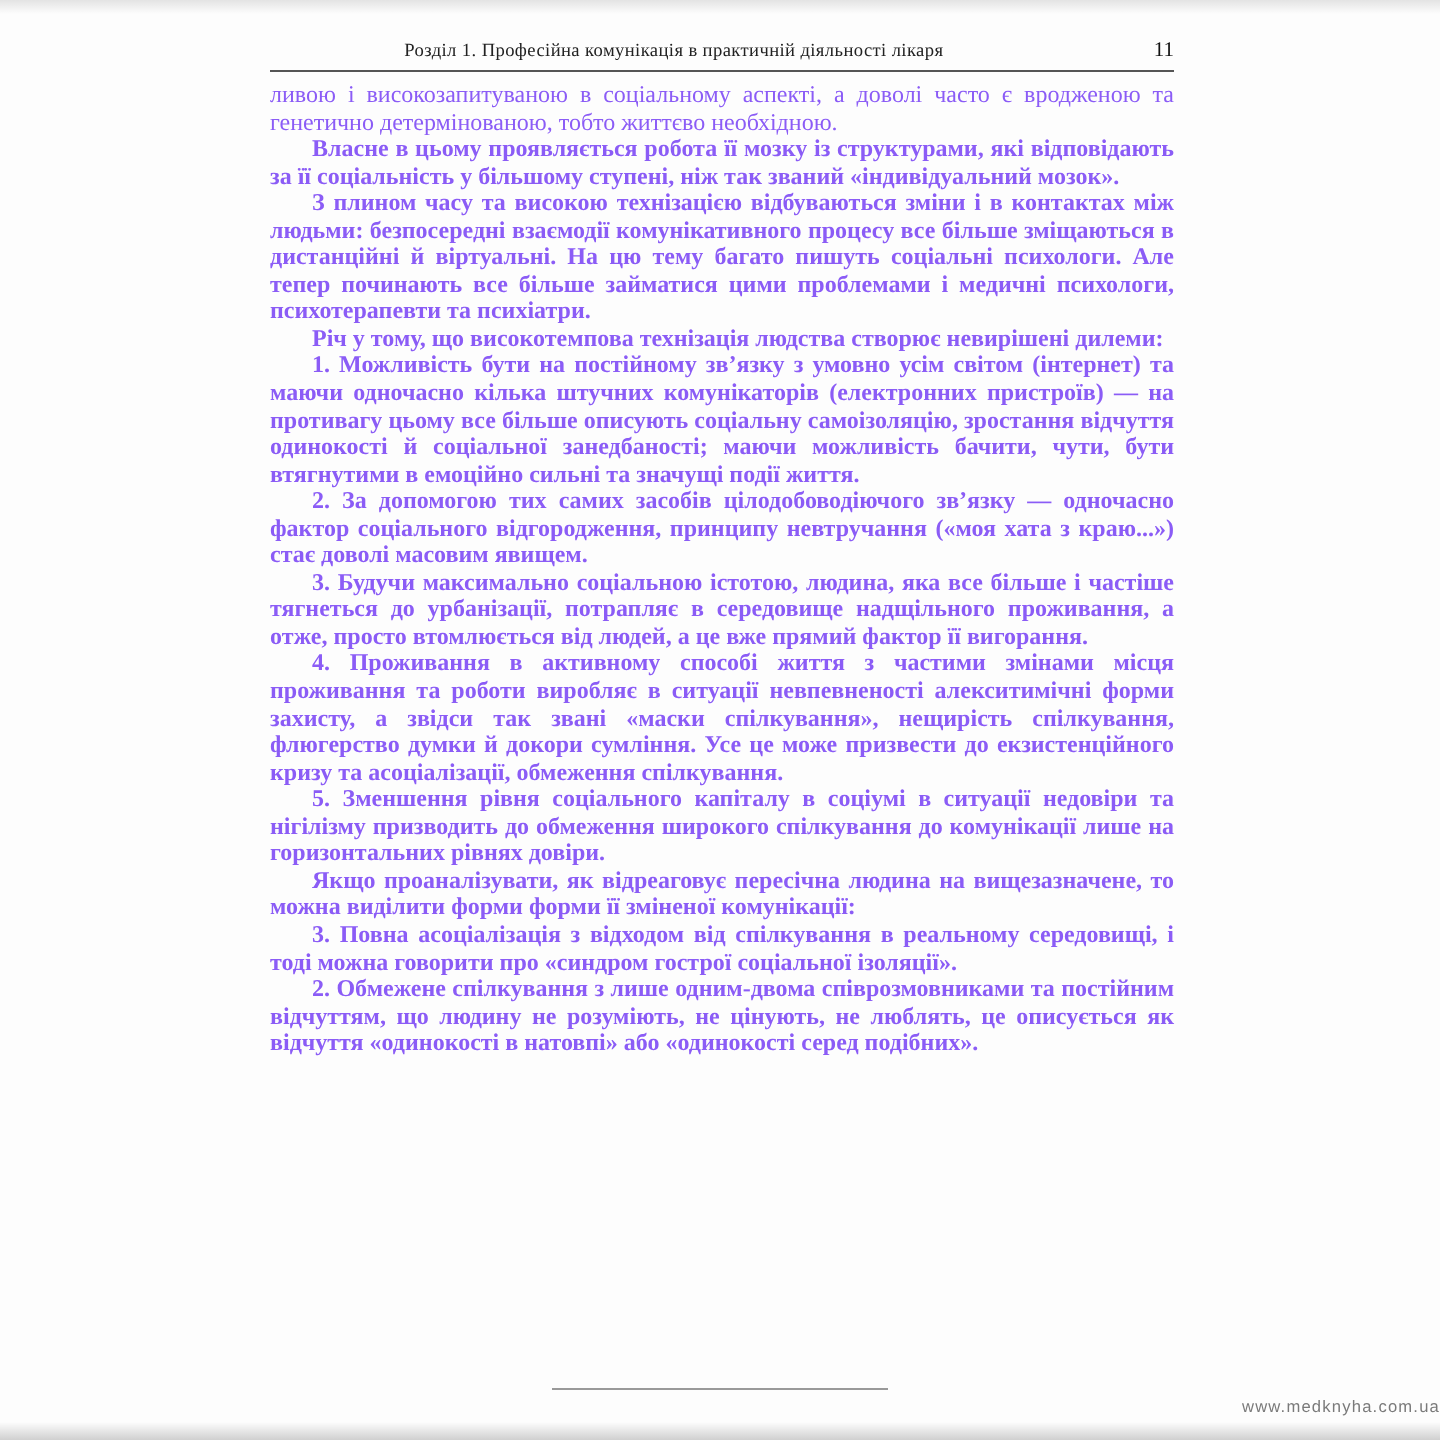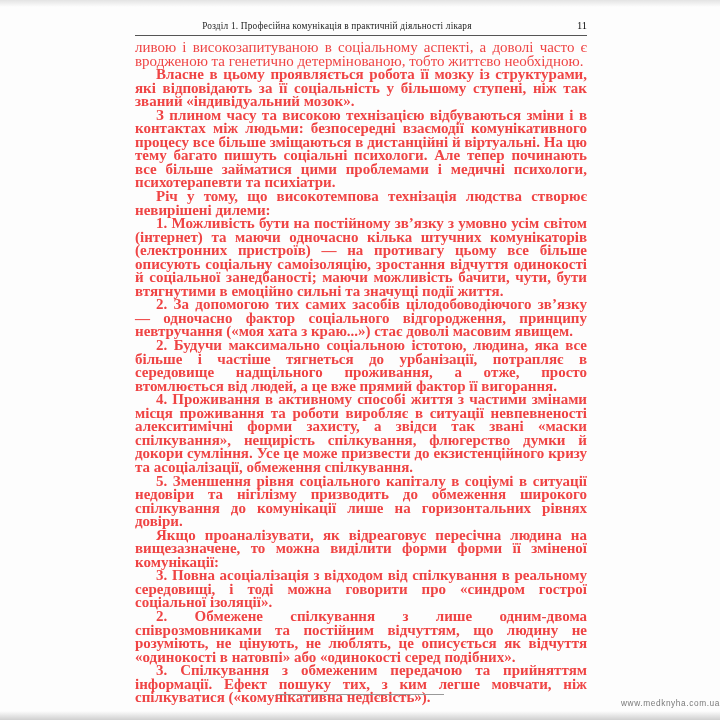--- a/index.html
+++ b/index.html
@@ -41,23 +41,23 @@
   }
   .running-head .pagenum{
     font-size:10.5px;
     font-weight:normal;
     color:#111;
     margin-left:14px;
   }
   .body-text{
     position:absolute;
     top:41px;left:135px;width:452px;
-    font-size:15px;
+    font-size:12px;
     line-height:13.55px;
-    color:#ef4444;
+    color:#8b5cf6;
     text-align:justify;
   }
   .body-text p{
     margin:0;
     padding:0;
   }
   .body-text p.indent{
     text-indent:21px;
     font-weight:bold;
   }
@@ -90,27 +90,26 @@
     <span class="pagenum">11</span>
   </div>
 
   <div class="body-text">
     <p>ливою і високозапитуваною в соціальному аспекті, а доволі часто є вродженою та генетично детермінованою, тобто життєво необхідною.</p>
     <p class="indent">Власне в цьому проявляється робота її мозку із структурами, які відповідають за її соціальність у більшому ступені, ніж так званий «індивідуальний мозок».</p>
     <p class="indent">З плином часу та високою технізацією відбуваються зміни і в контактах між людьми: безпосередні взаємодії комунікативного процесу все більше зміщаються в дистанційні й віртуальні. На цю тему багато пишуть соціальні психологи. Але тепер починають все більше займатися цими проблемами і медичні психологи, психотерапевти та психіатри.</p>
     <p class="indent">Річ у тому, що високотемпова технізація людства створює невирішені дилеми:</p>
     <p class="indent">1. Можливість бути на постійному зв’язку з умовно усім світом (інтернет) та маючи одночасно кілька штучних комунікаторів (електронних пристроїв) — на противагу цьому все більше описують соціальну самоізоляцію, зростання відчуття одинокості й соціальної занедбаності; маючи можливість бачити, чути, бути втягнутими в емоційно сильні та значущі події життя.</p>
     <p class="indent">2. За допомогою тих самих засобів цілодобоводіючого зв’язку — одночасно фактор соціального відгородження, принципу невтручання («моя хата з краю...») стає доволі масовим явищем.</p>
-    <p class="indent">2. Будучи максимально соціальною істотою, людина, яка все більше і частіше тягнеться до урбанізації, потрапляє в середовище надщільного проживання, а отже, просто втомлюється від людей, а це вже прямий фактор її вигорання.</p>
+    <p class="indent">3. Будучи максимально соціальною істотою, людина, яка все більше і частіше тягнеться до урбанізації, потрапляє в середовище надщільного проживання, а отже, просто втомлюється від людей, а це вже прямий фактор її вигорання.</p>
     <p class="indent">4. Проживання в активному способі життя з частими змінами місця проживання та роботи виробляє в ситуації невпевненості алекситимічні форми захисту, а звідси так звані «маски спілкування», нещирість спілкування, флюгерство думки й докори сумління. Усе це може призвести до екзистенційного кризу та асоціалізації, обмеження спілкування.</p>
     <p class="indent">5. Зменшення рівня соціального капіталу в соціумі в ситуації недовіри та нігілізму призводить до обмеження широкого спілкування до комунікації лише на горизонтальних рівнях довіри.</p>
     <p class="indent">Якщо проаналізувати, як відреаговує пересічна людина на вищезазначене, то можна виділити форми форми її зміненої комунікації:</p>
     <p class="indent">3. Повна асоціалізація з відходом від спілкування в реальному середовищі, і тоді можна говорити про «синдром гострої соціальної ізоляції».</p>
     <p class="indent">2. Обмежене спілкування з лише одним-двома співрозмовниками та постійним відчуттям, що людину не розуміють, не цінують, не люблять, це описується як відчуття «одинокості в натовпі» або «одинокості серед подібних».</p>
-    <p class="indent">3. Спілкування з обмеженим передачою та прийняттям інформації. Ефект пошуку тих, з ким легше мовчати, ніж спілкуватися («комунікативна недієвість»).</p>
   </div>
 
   <div class="footer">
     <div class="rule"></div>
     <div class="url">www.medknyha.com.ua</div>
   </div>
 
   <div class="scan-edge-bottom"></div>
 
 </div>

